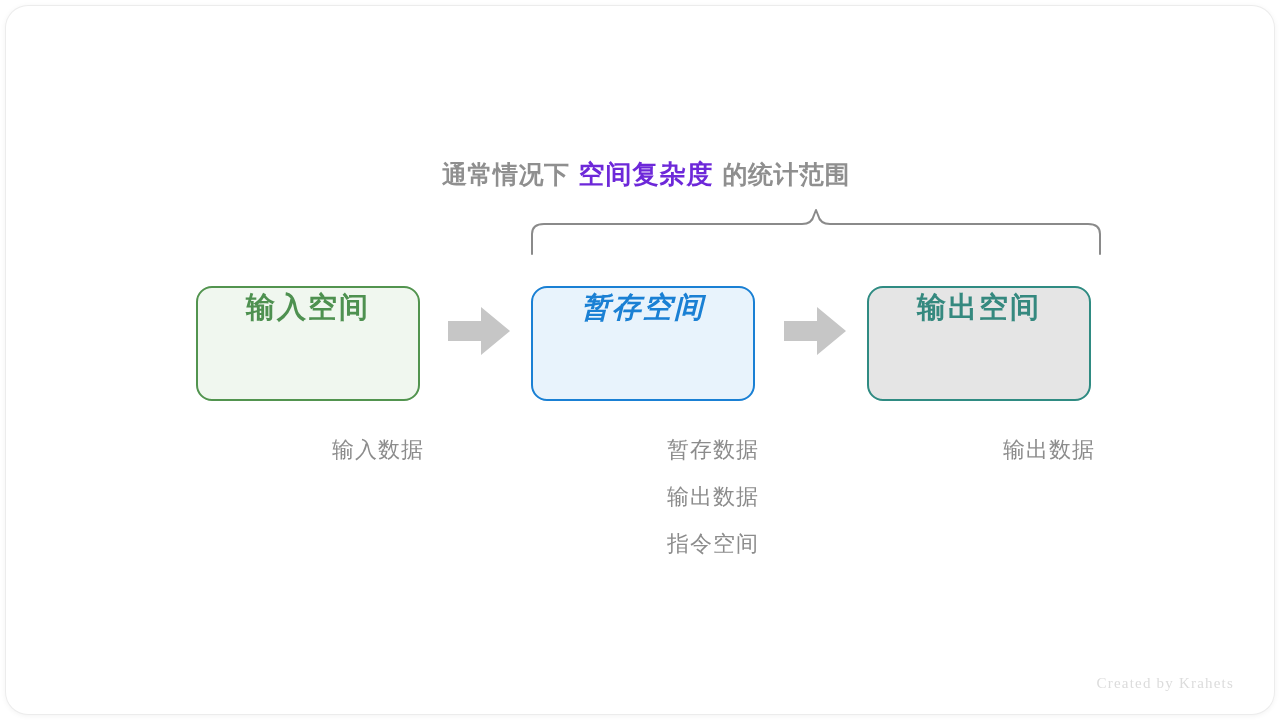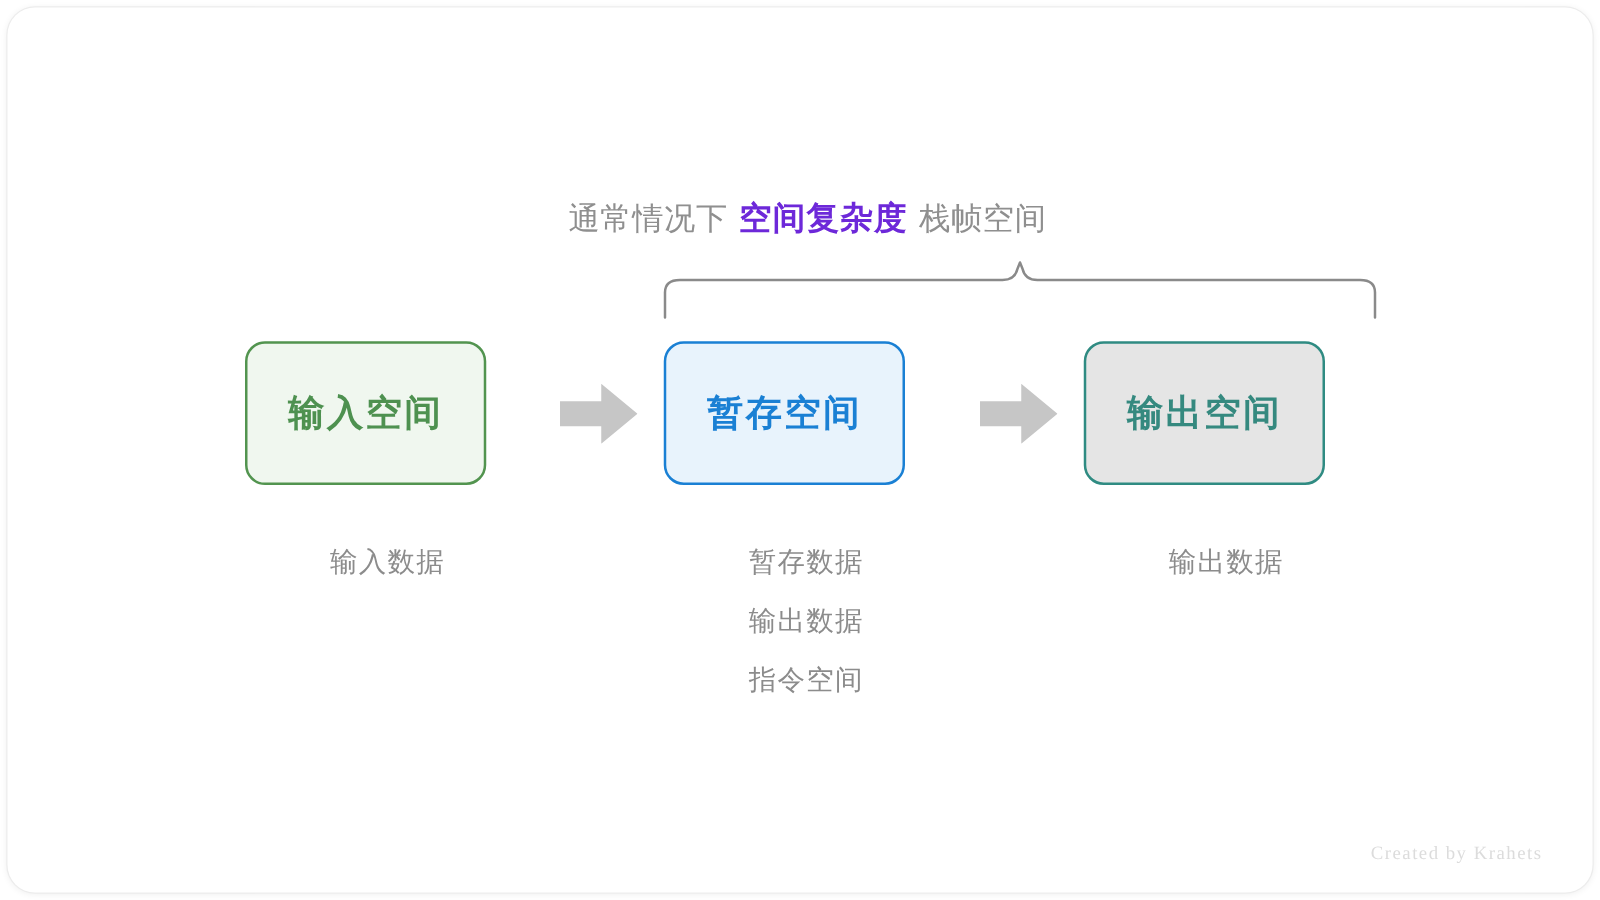--- a/index.html
+++ b/index.html
@@ -41,64 +41,64 @@
     left: 0;
     top: 150px;
     width: 1280px;
     text-align: center;
     white-space: nowrap;
     color: #8c8c8c;
     font-size: 25px;
     line-height: 36px;
     letter-spacing: 0.5px;
   }
-  #caption .normal { font-weight: 400; color: #8f8f8f; }
+  #caption .normal { font-weight: 700; color: #8f8f8f; }
   #caption .strong {
     font-weight: 700;
     color: #6d28d9;
     font-size: 26px;
     padding: 0 9px;
     letter-spacing: 1px;
   }
 
   
   #brace-wrap {
     position: absolute;
     left: 515px;
     top: 198px;
     width: 590px;
     height: 56px;
   }
 
   
   .box {
     position: absolute;
-    top: 267px;
-    width: 193px;
+    top: 280px;
+    width: 224px;
     height: 115px;
     border-radius: 16px;
     box-sizing: border-box;
     display: flex;
-    align-items: center;
     justify-content: center;
     font-size: 29px;
     font-weight: 700;
     letter-spacing: 2px;
   }
   #box-input {
     left: 190px;
     border: 2px solid #52944f;
     background: #f0f7ef;
     color: #4e9150;
   }
   #box-temp {
     left: 525px;
     border: 2px solid #1a80d4;
     background: #e8f3fc;
     color: #1a80d4;
+    font-style: italic;
   }
   #box-output {
     left: 861px;
     border: 2px solid #2f8b82;
     background: #e5e5e5;
     color: #35897f;
   }
 
   
   .arrow {
@@ -108,21 +108,21 @@
     height: 48px;
   }
   #arrow-1 { left: 442px; }
   #arrow-2 { left: 778px; }
 
   
   .label-col {
     position: absolute;
     top: 420px;
     width: 228px;
-    text-align: center;
+    text-align: right;
     color: #8c8c8c;
     font-size: 22px;
     line-height: 47px;
     letter-spacing: 1px;
   }
   #labels-input  { left: 190px; }
   #labels-temp   { left: 525px; }
   #labels-output { left: 861px; }
 
   
@@ -136,21 +136,21 @@
     letter-spacing: 1.2px;
   }
 </style>
 </head>
 <body>
 
 <div id="canvas">
   <div id="card">
 
     <div id="caption">
-      <span class="normal">通常情况下</span><span class="strong">空间复杂度</span><span class="normal">栈帧空间</span>
+      <span class="normal">通常情况下</span><span class="strong">空间复杂度</span><span class="normal">的统计范围</span>
     </div>
 
     <div id="brace-wrap">
       <svg width="590" height="56" viewBox="0 0 590 56" fill="none">
         <path d="M11 50 L11 30 Q11 20 23 20 L281 20 Q291 20 293 11 L295 6 L297 11
                  Q299 20 309 20 L567 20 Q579 20 579 30 L579 50" stroke="#8a8a8a" stroke-width="2" stroke-linecap="round" stroke-linejoin="round" fill="none"></path>
       </svg>
     </div>
 
     <div class="box" id="box-input">

